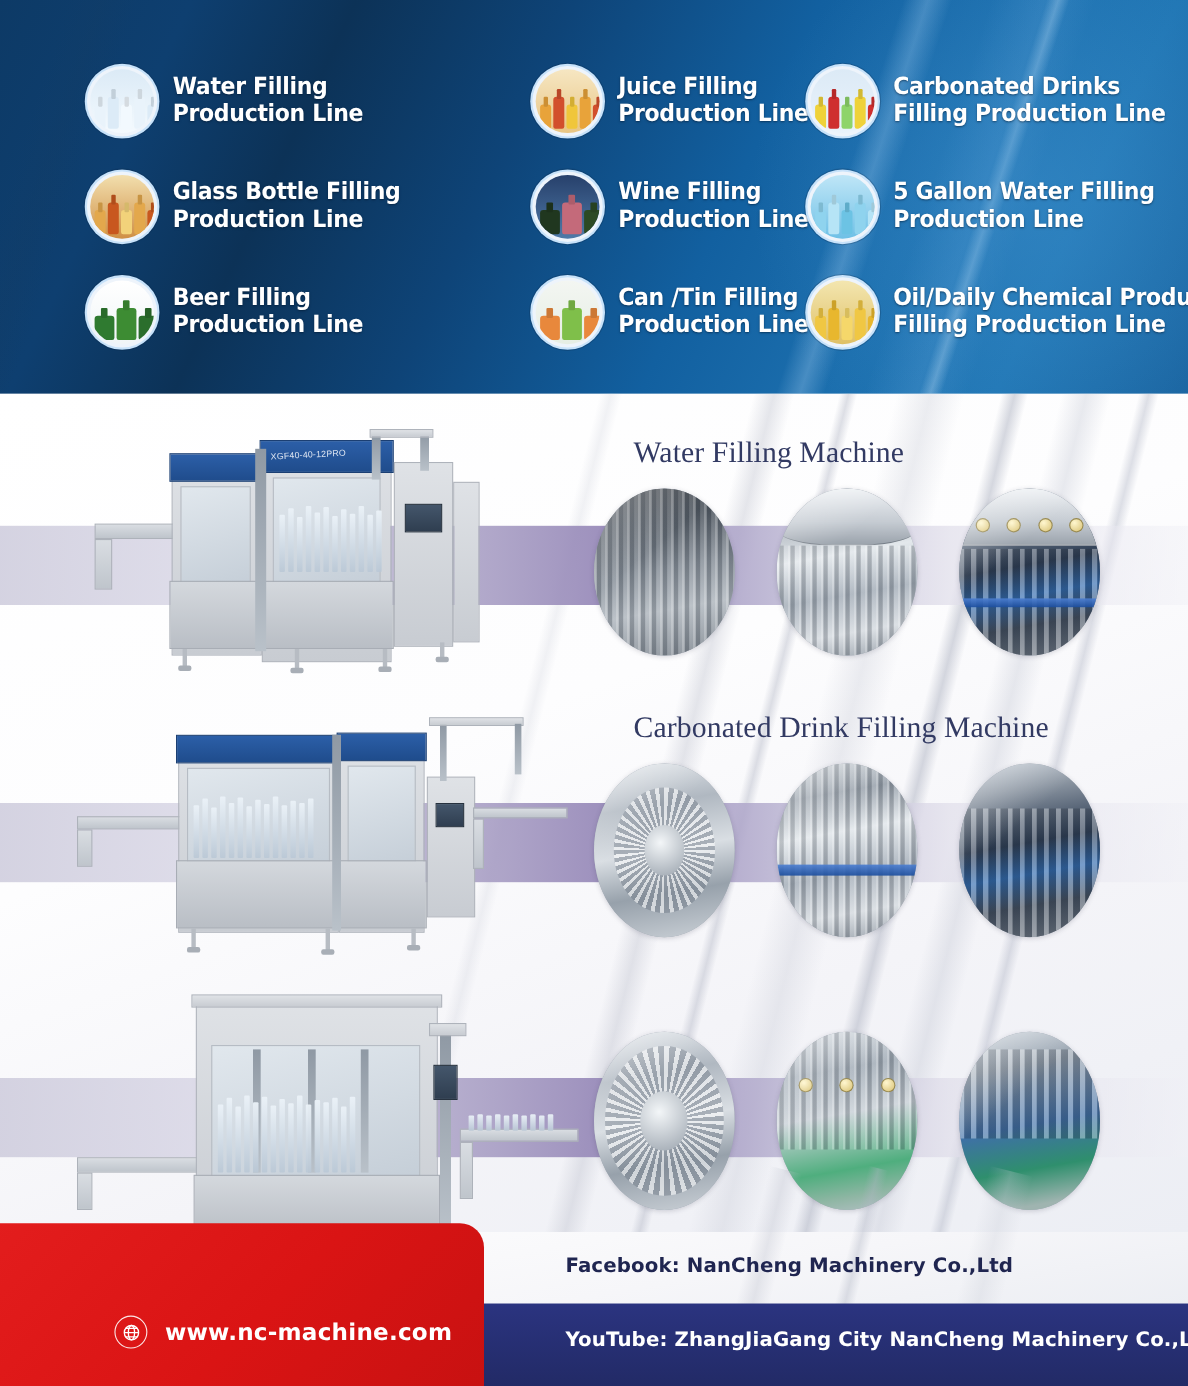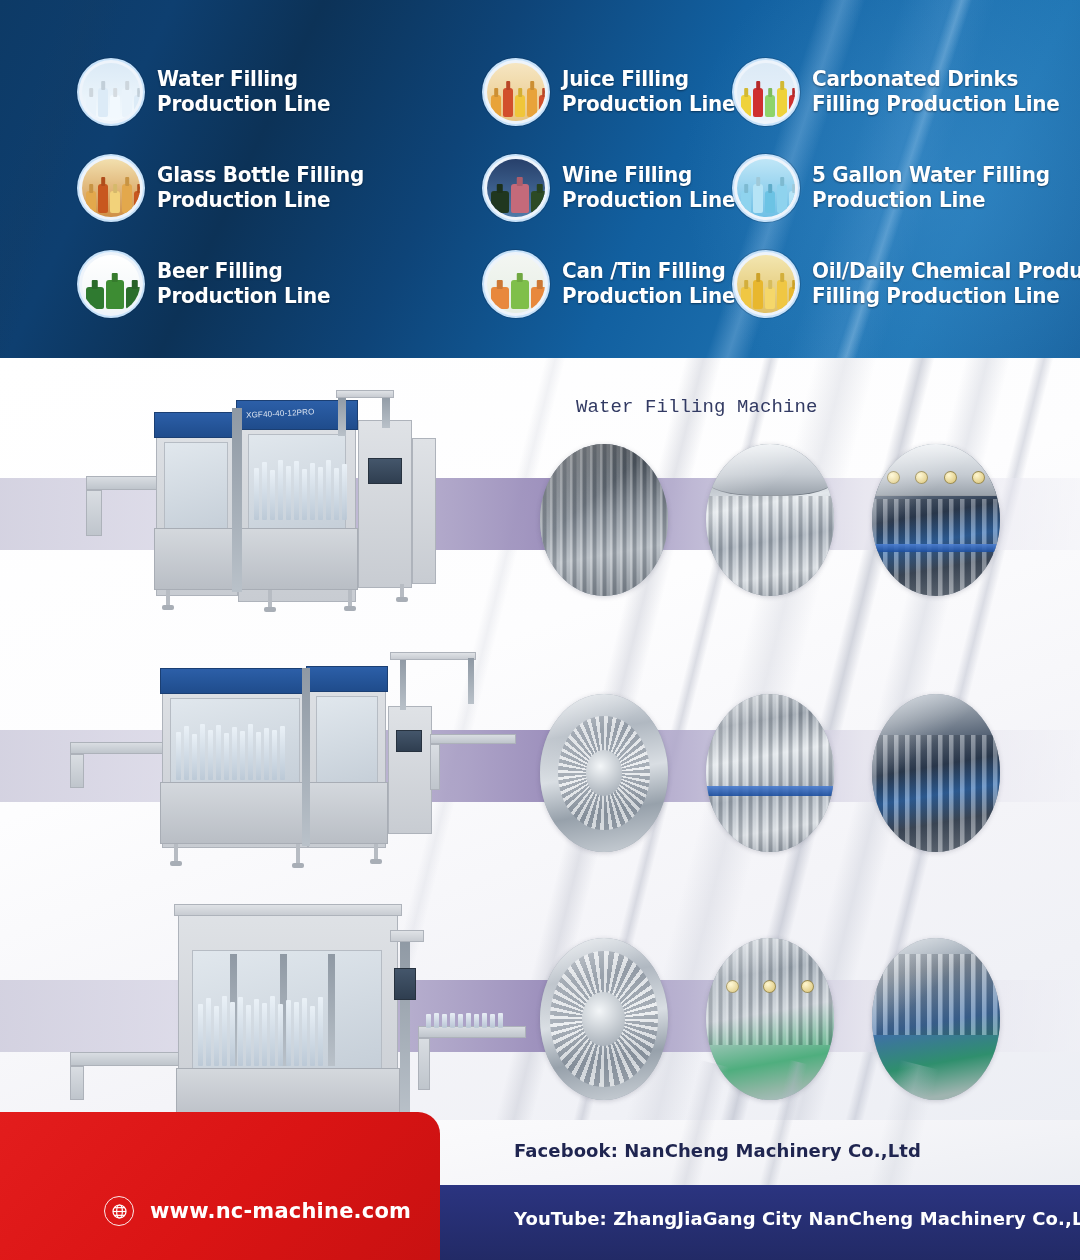--- a/index.html
+++ b/index.html
@@ -106,23 +106,23 @@
       rgba(224,222,234,.7) 80%,
       rgba(240,240,246,.45) 100%);
   }
   .band.b1 { top:120px; }
   .band.b2 { top:372px; }
   .band.b3 { top:622px; }
 
   .section { position:absolute; left:0; width:1080px; }
   .sec-title {
     position:absolute;
-    font-family:Liberation Mono, monospace;
+    font-family:Liberation Serif, serif;
     font-weight:normal;
-    font-size:19px;
+    font-size:27px;
     color:#323a63;
     letter-spacing:0.1px;
     white-space:nowrap;
   }
 
   
   .machine { position:absolute; }
   .mframe { position:absolute; background:linear-gradient(180deg,#dfe2e6,#c8ccd2); border:1px solid #aeb3bb; }
   .mglass { position:absolute; background:linear-gradient(165deg,rgba(225,232,238,.92),rgba(196,206,216,.88));
             border:1px solid #b6bcc4; }
@@ -443,20 +443,21 @@
           <span></span>
           <span></span>
         </div>
       <div class="rods coarse" style="top:36%;"></div>
       <div class="hoop" style="top:66%;"></div>
         <div class="glare"></div>
     </div>
   </div>
 
   <div class="section" style="top:252px;height:250px;">
+    <div class="sec-title" style="left:576px;top:36px;">Carbonated Drink Filling Machine</div>
 
     <div class="machine" style="left:70px;top:40px;width:440px;height:200px;">
       <div class="mconv" style="left:0px;top:92px;width:98px;height:12px;"></div>
       <div class="mconv" style="left:0px;top:104px;width:14px;height:34px;"></div>
       <div class="mframe" style="left:92px;top:26px;width:146px;height:172px;"></div>
       <div class="mtop" style="left:90px;top:18px;width:150px;height:26px;"></div>
       <div class="mglass" style="left:100px;top:48px;width:130px;height:86px;"></div>
       <div class="mbottles" style="left:106px;top:72px;height:58px;">
         <i style="height:48px"></i>
           <i style="height:54px"></i>

